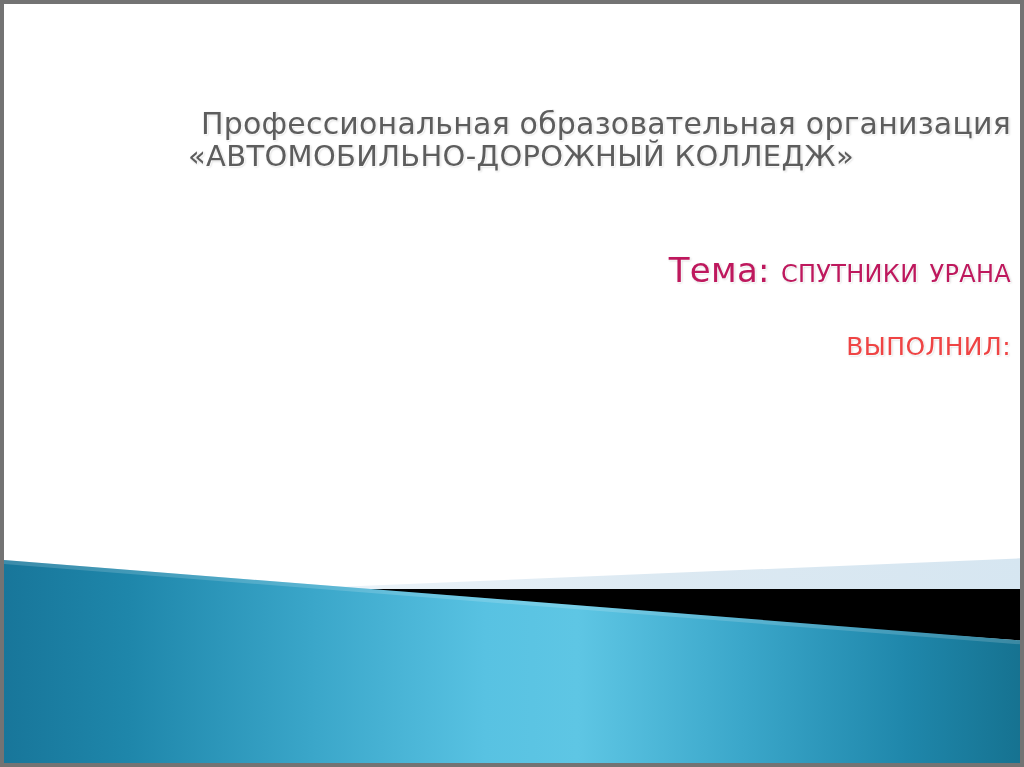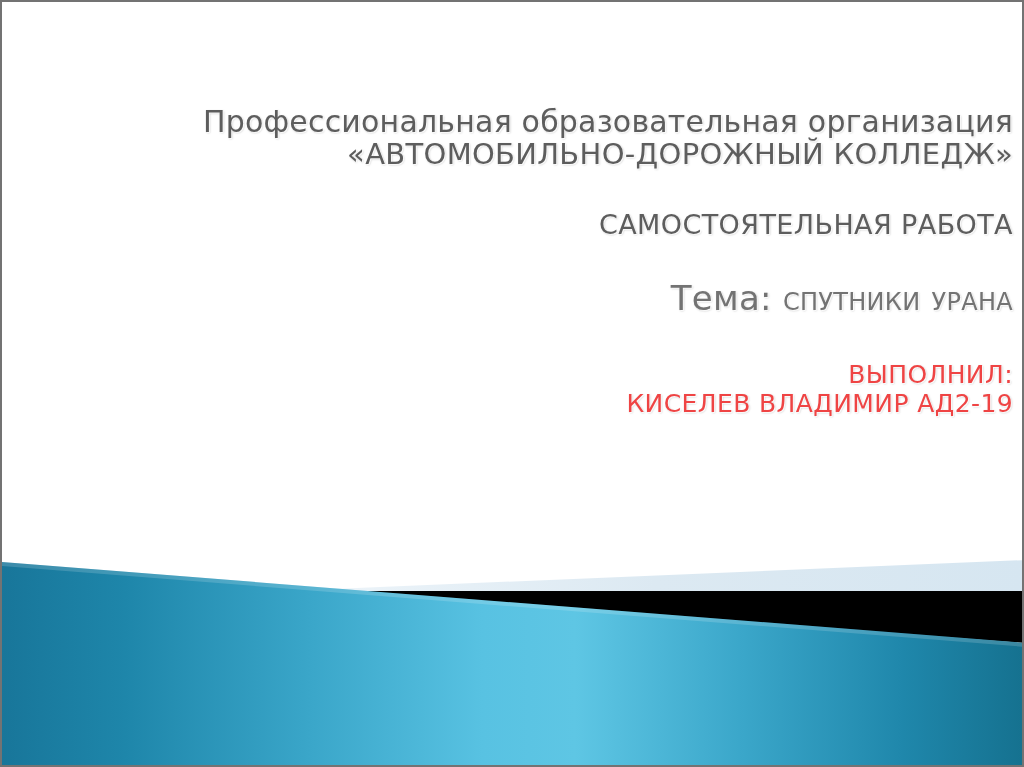--- a/index.html
+++ b/index.html
@@ -10,21 +10,21 @@
   }
 
   #slide {
     position: relative;
     width: 1024px;
     height: 767px;
     background: #ffffff;
     overflow: hidden;
     font-family: "DejaVu Sans", "Liberation Sans", sans-serif;
     box-sizing: border-box;
-    border: 2px solid #737373;
+    border: 4px solid #737373;
   }
 
   
   .text-block {
     position: absolute;
     right: 9px;
     top: 104px;
     width: 980px;
     text-align: right;
     color: #5a5a5a;
@@ -41,38 +41,39 @@
     font-size: 30px;
     line-height: 32px;
     font-weight: 400;
     letter-spacing: 0.2px;
     color: #5d5d5d;
   }
 
   .org-line.caps {
     font-size: 29px;
     letter-spacing: 0.3px;
+    text-align: center;
   }
 
   .spacer-1 { height: 40px; }
   .spacer-2 { height: 38px; }
   .spacer-3 { height: 42px; }
 
   .work-line {
     font-size: 27px;
     line-height: 30px;
     letter-spacing: 0.4px;
     color: #5d5d5d;
   }
 
   .topic-line {
     font-size: 34px;
     line-height: 40px;
     letter-spacing: 0.3px;
-    color: #737373;
+    color: #be185d;
   }
 
   .topic-line .smallcaps {
     font-variant: small-caps;
     text-transform: lowercase;
   }
 
   .author-line {
     font-size: 25px;
     line-height: 29px;
@@ -103,34 +104,32 @@
 
   <div class="text-block">
 
     <span class="line org-line">Профессиональная образовательная организация</span>
 
 
     <span class="line org-line caps">«АВТОМОБИЛЬНО-ДОРОЖНЫЙ КОЛЛЕДЖ»</span>
 
     <div class="spacer-1"></div>
 
-    <span class="line work-line">САМОСТОЯТЕЛЬНАЯ РАБОТА</span>
 
     <div class="spacer-2"></div>
 
     <span class="line topic-line">
       <span>Тема:</span>
       <span class="smallcaps">Спутники Урана</span>
     </span>
 
     <div class="spacer-3"></div>
 
     <span class="line author-line">ВЫПОЛНИЛ:</span>
 
-    <span class="line author-line">КИСЕЛЕВ ВЛАДИМИР АД2-19</span>
 
   </div>
 
   <div class="deco">
     <svg viewBox="0 0 1024 230" preserveAspectRatio="none">
       <defs>
         <linearGradient id="waveGrad" x1="0" y1="0" x2="1" y2="0">
           <stop offset="0%" stop-color="#18769a"></stop>
           <stop offset="12%" stop-color="#1e86aa"></stop>
           <stop offset="30%" stop-color="#3aa6c9"></stop>

